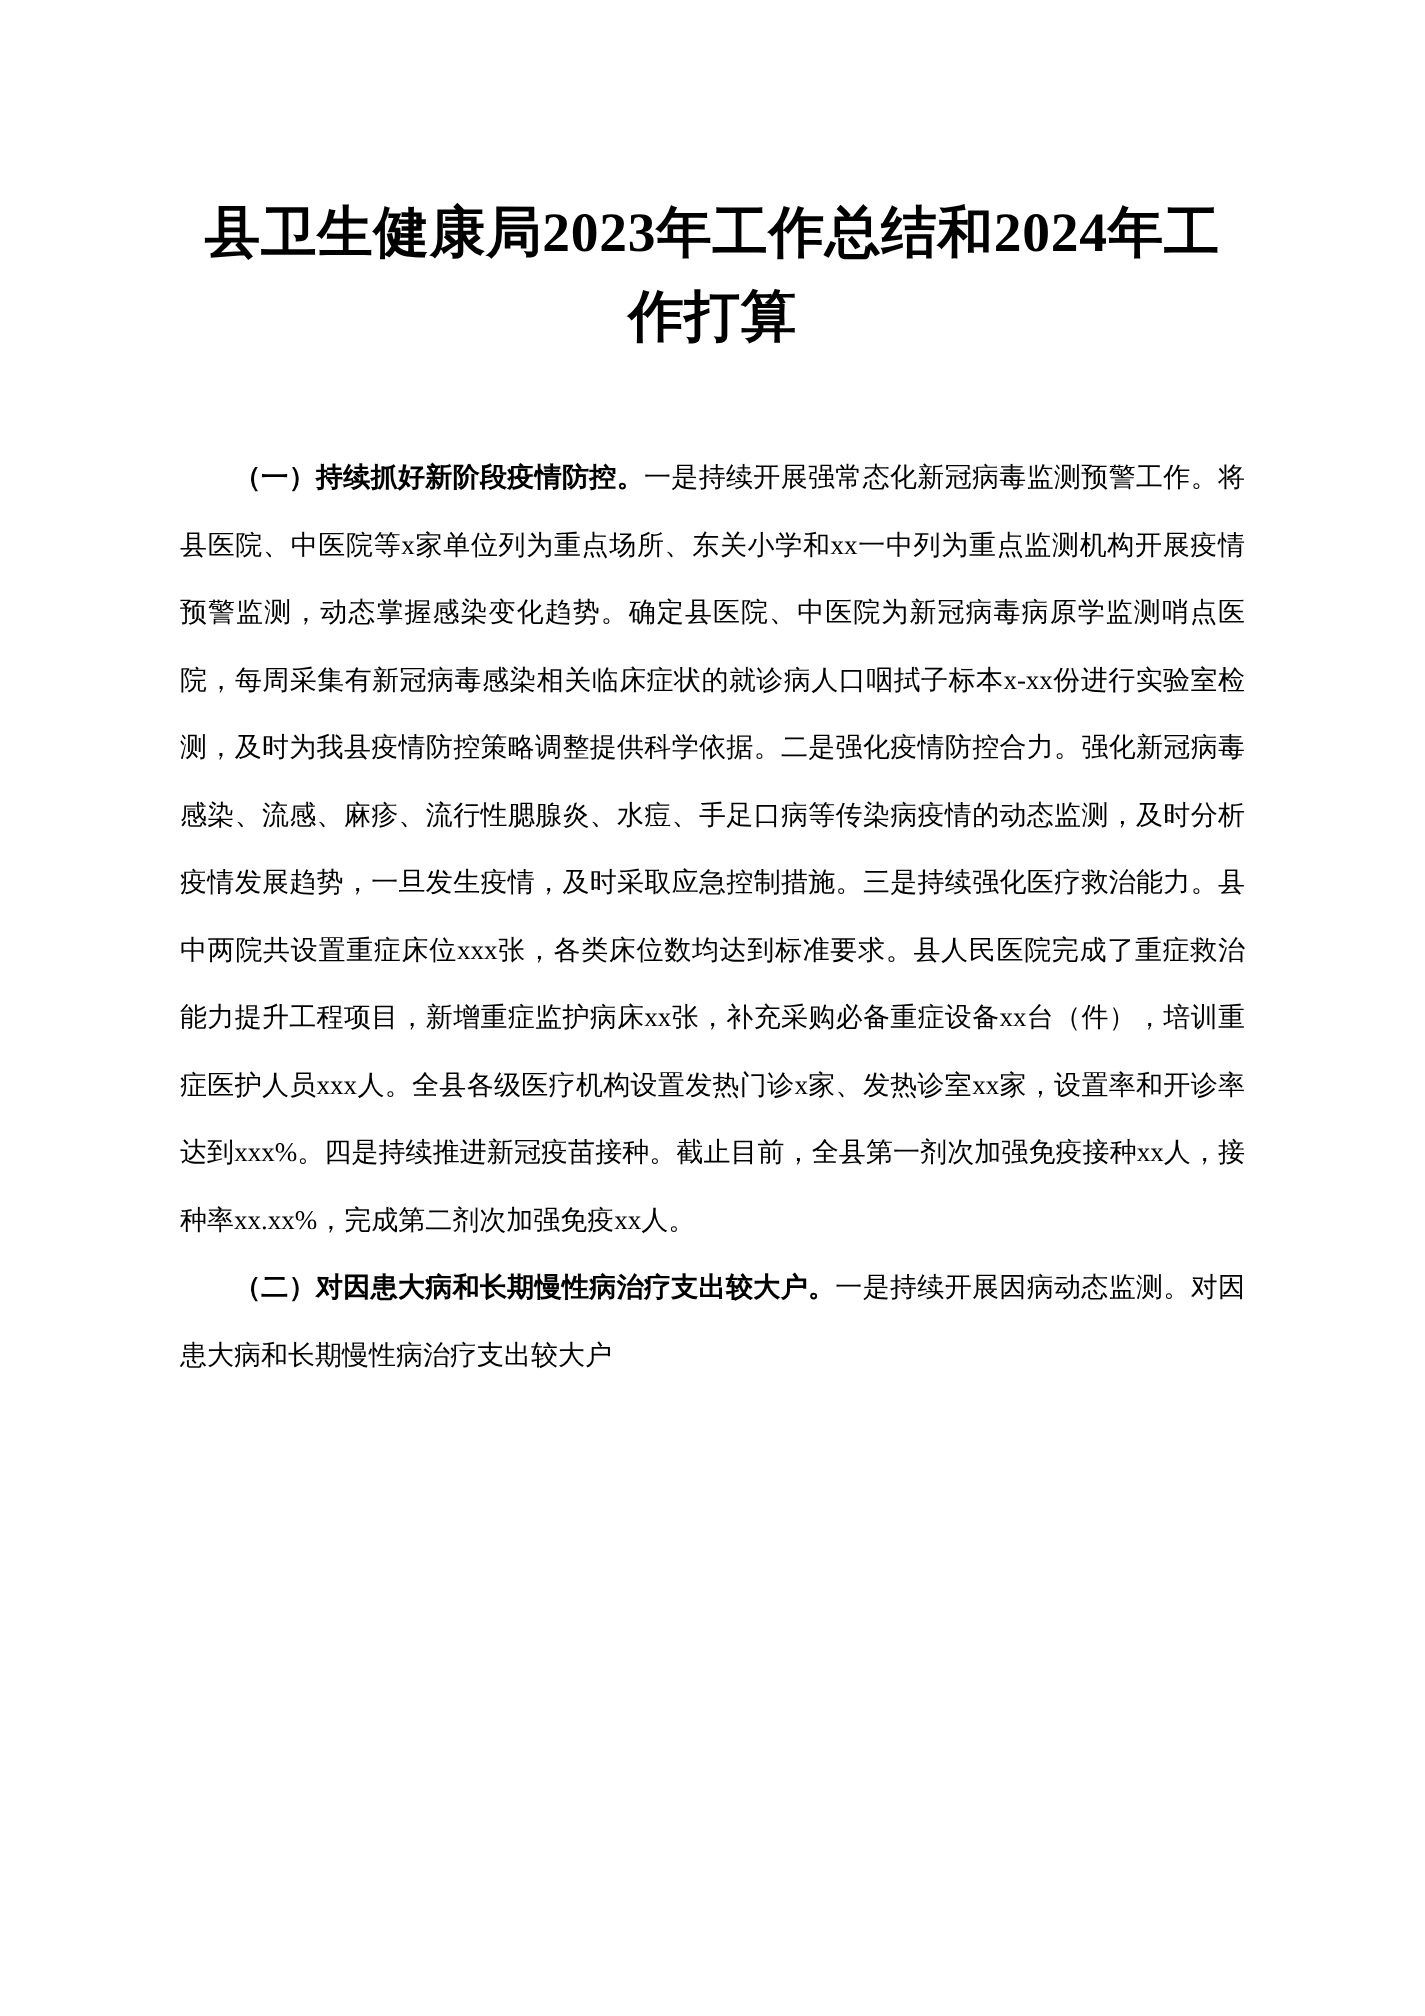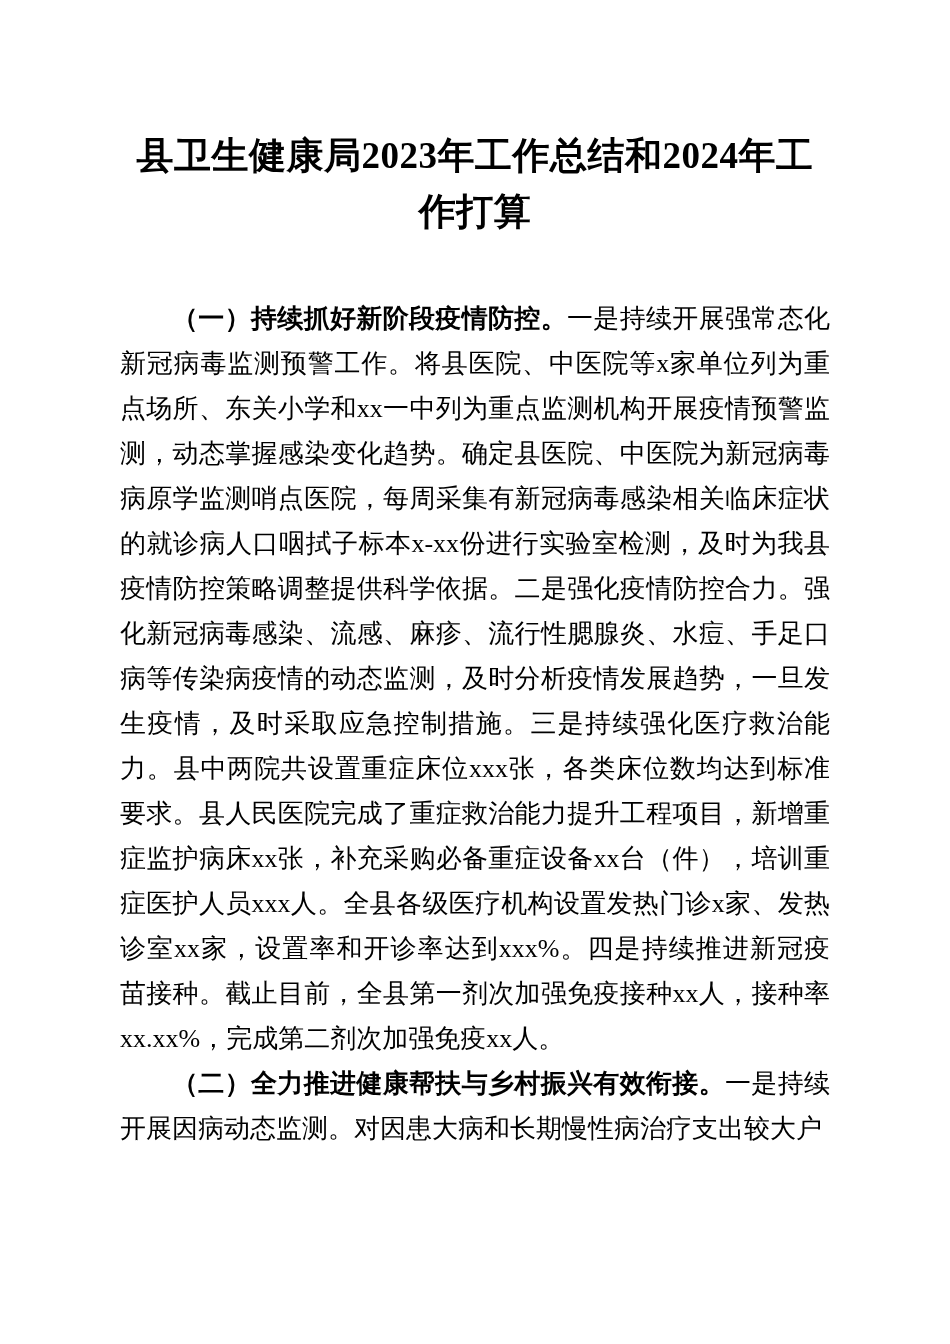--- a/index.html
+++ b/index.html
@@ -28,35 +28,35 @@
     margin-bottom: 56px;
   }
   .section-heading {
     font-size: 26px;
     font-weight: 700;
     line-height: 45px;
     text-indent: 2em;
     margin-bottom: 4px;
   }
   .para {
-    font-size: 26px;
+    font-size: 18px;
     line-height: 45px;
     text-indent: 2em;
     text-align: justify;
     word-break: break-all;
   }
   .para .lead {
     font-weight: 700;
   }
 </style>
 </head>
 <body>
 
 <div class="page">
 
   <h1 class="doc-title">县卫生健康局2023年工作总结和2024年工作打算</h1>
 
 
   <p class="para"><span class="lead">（一）持续抓好新阶段疫情防控。</span><span>一是持续开展强常态化新冠病毒监测预警工作。将县医院、中医院等x家单位列为重点场所、东关小学和xx一中列为重点监测机构开展疫情预警监测，动态掌握感染变化趋势。确定县医院、中医院为新冠病毒病原学监测哨点医院，每周采集有新冠病毒感染相关临床症状的就诊病人口咽拭子标本x-xx份进行实验室检测，及时为我县疫情防控策略调整提供科学依据。二是强化疫情防控合力。强化新冠病毒感染、流感、麻疹、流行性腮腺炎、水痘、手足口病等传染病疫情的动态监测，及时分析疫情发展趋势，一旦发生疫情，及时采取应急控制措施。三是持续强化医疗救治能力。县中两院共设置重症床位xxx张，各类床位数均达到标准要求。县人民医院完成了重症救治能力提升工程项目，新增重症监护病床xx张，补充采购必备重症设备xx台（件），培训重症医护人员xxx人。全县各级医疗机构设置发热门诊x家、发热诊室xx家，设置率和开诊率达到xxx%。四是持续推进新冠疫苗接种。截止目前，全县第一剂次加强免疫接种xx人，接种率xx.xx%，完成第二剂次加强免疫xx人。</span></p>
 
-  <p class="para"><span class="lead">（二）全力推进健康帮扶与乡村振兴有效衔接。</span><span>一是持续开展因病动态监测。对因患大病和长期慢性病治疗支出较大户</span></p>
+  <p class="para"><span class="lead">（二）对因患大病和长期慢性病治疗支出较大户。</span><span>一是持续开展因病动态监测。对因患大病和长期慢性病治疗支出较大户</span></p>
 
 </div>
 
 </body></html>

